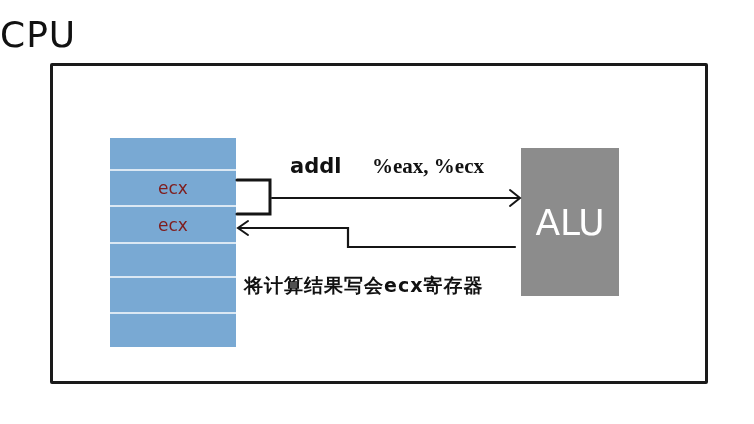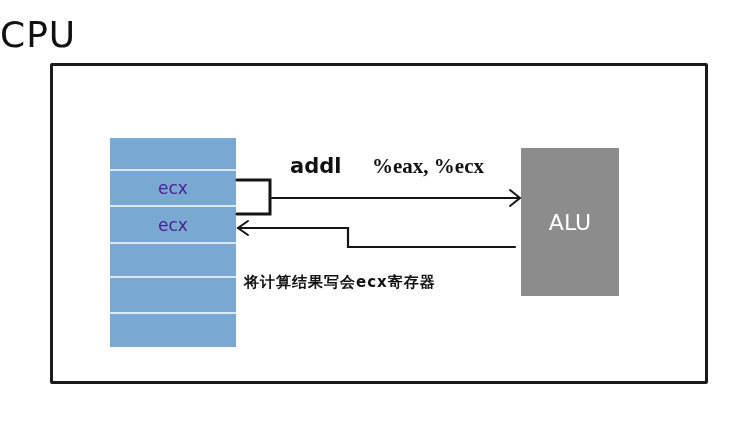--- a/index.html
+++ b/index.html
@@ -1,24 +1,24 @@
 <!DOCTYPE html>
 <html><head>
 <meta charset="utf-8">
 <style>
   html, body { margin: 0; padding: 0; background: #ffffff; }
   body { width: 754px; height: 424px; position: relative; overflow: hidden; font-family: "DejaVu Sans", sans-serif; }
   .title { position: absolute; left: 0; width: 754px; top: 14px; text-align: left; font-size: 36px; color: #111; letter-spacing: 1px; font-family: "DejaVu Sans", sans-serif; font-weight: normal; }
   .frame { position: absolute; left: 50px; top: 63px; width: 652px; height: 315px; border: 3px solid #1a1a1a; border-radius: 2px; }
   .regs { position: absolute; left: 110px; top: 138px; width: 126px; height: 209px; background: #79a9d3; }
-  .reg-row { position: absolute; left: 0; width: 126px; box-sizing: border-box; border-bottom: 2px solid #dbe8f3; display: flex; align-items: center; justify-content: center; font-size: 17px; color: #4c1d95; }
+  .reg-row { position: absolute; left: 0; width: 126px; box-sizing: border-box; border-bottom: 2px solid #dbe8f3; display: flex; align-items: center; justify-content: center; font-size: 17px; color: #7f1d1d; }
   .reg-row:last-child { border-bottom: none; }
-  .alu { position: absolute; left: 521px; top: 148px; width: 98px; height: 148px; background: #8c8c8c; display: flex; align-items: center; justify-content: center; color: #ffffff; font-size: 22px; }
+  .alu { position: absolute; left: 521px; top: 148px; width: 98px; height: 148px; background: #8c8c8c; display: flex; align-items: center; justify-content: center; color: #ffffff; font-size: 36px; }
   .instr { position: absolute; top: 154px; font-size: 21px; color: #111; font-weight: bold; font-family: "DejaVu Sans", sans-serif; }
-  .caption { position: absolute; left: 244px; top: 273px; font-size: 15px; color: #111; font-weight: bold; letter-spacing: 1px; }
+  .caption { position: absolute; left: 244px; top: 273px; font-size: 19px; color: #111; font-weight: bold; letter-spacing: 1px; }
   svg.arrows { position: absolute; left: 0; top: 0; }
 </style>
 </head>
 <body>
 
 <div class="title">CPU</div>
 
 <div class="frame"></div>
 
 <div class="regs" style="background: rgb(121, 169, 211);">

